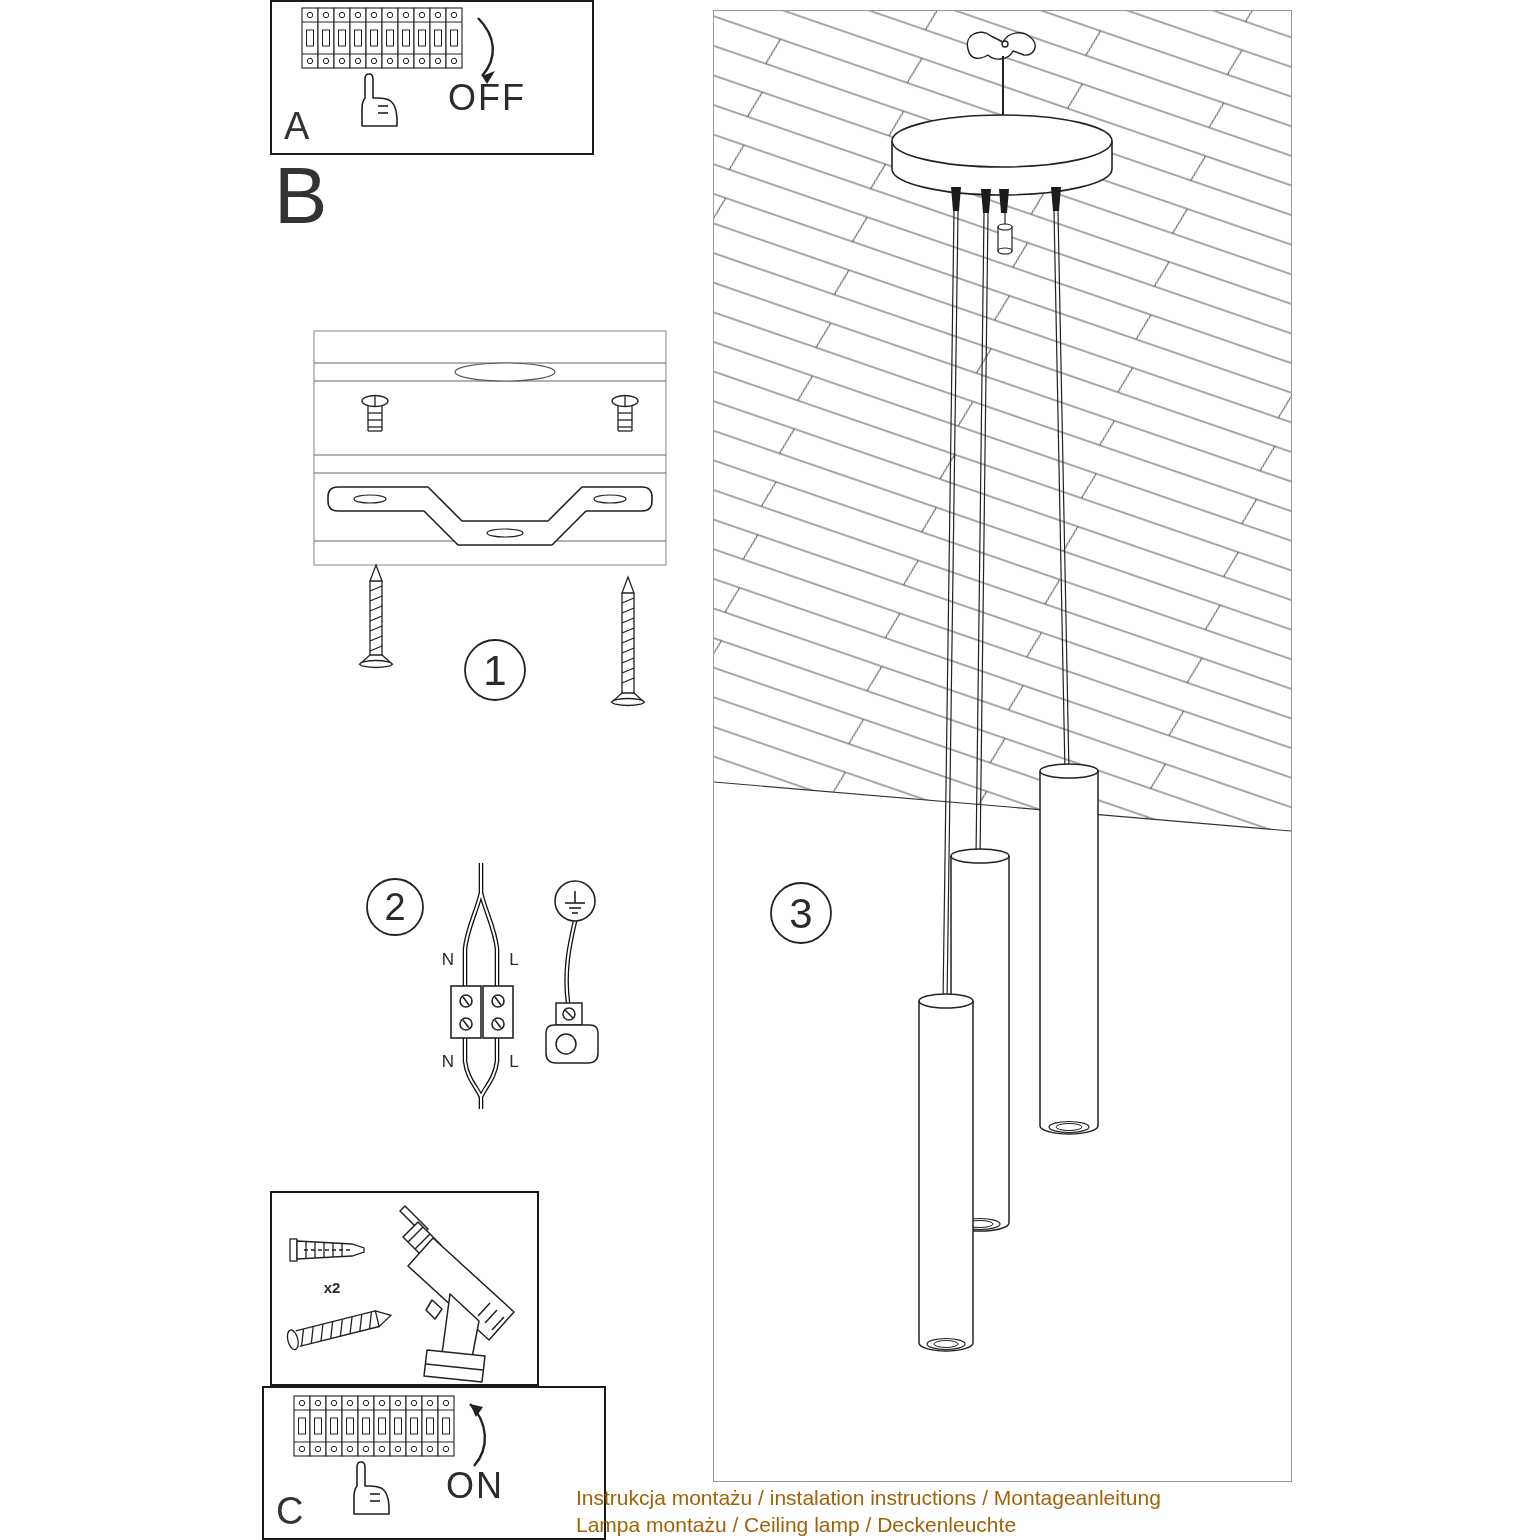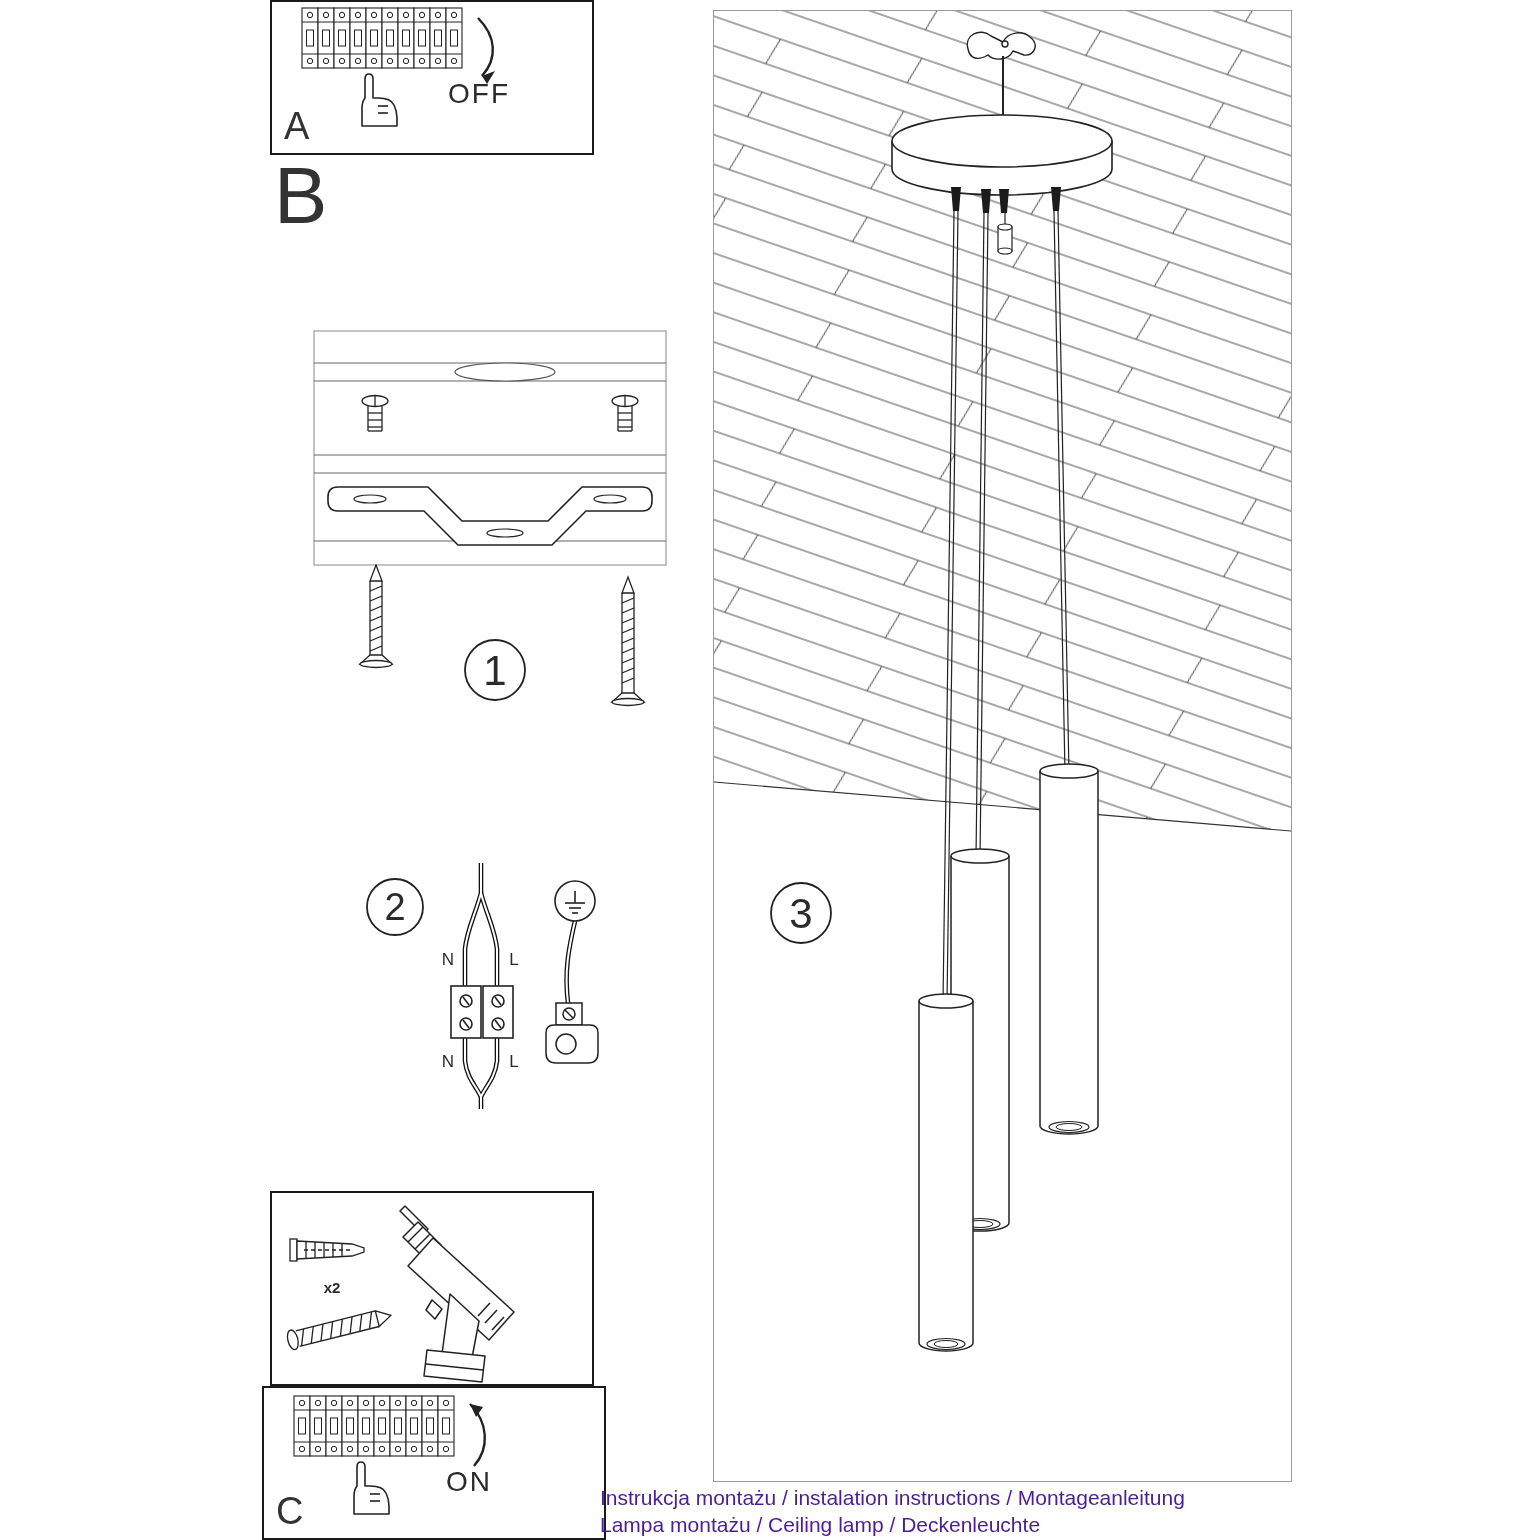--- a/index.html
+++ b/index.html
@@ -1,32 +1,32 @@
 <!DOCTYPE html>
 <html><head>
 <meta charset="utf-8">
 <style>
   *{box-sizing:border-box}
   html,body{margin:0;padding:0;background:#fff}
   .sheet{position:relative;width:1540px;height:1540px;background:#fff;overflow:hidden;
          font-family:"Liberation Sans",sans-serif;color:#222}
   .box{position:absolute;border:2px solid #1a1a1a;background:#fff}
   .box-a{left:270px;top:0;width:324px;height:155px}
-  .box-drill{left:270px;top:1191px;width:324px;height:195px}
+  .box-drill{left:270px;top:1191px;width:269px;height:195px}
   .box-c{left:262px;top:1386px;width:344px;height:154px}
   .right-panel{position:absolute;left:713px;top:10px;width:579px;height:1472px;
                border:1px solid #9a9a9a;background:#fff}
   .step1{position:absolute;left:310px;top:325px;width:360px;height:390px}
   .step2{position:absolute;left:350px;top:855px;width:270px;height:260px}
   .corner-letter{position:absolute;left:12px;bottom:8px;font-size:38px;color:#333;line-height:1}
-  .switch-label{position:absolute;font-size:28px;color:#2b2b2b;letter-spacing:2px;line-height:1}
+  .switch-label{position:absolute;font-size:36px;color:#2b2b2b;letter-spacing:2px;line-height:1}
   .label-off{left:176px;top:78px}
   .label-on{left:182px;top:80px}
   .letter-b{position:absolute;left:274px;top:156px;font-size:80px;color:#333;line-height:1}
-  .footer{position:absolute;left:600px;top:1484px;font-size:21px;color:#4c1d95;line-height:27px}
+  .footer{position:absolute;left:576px;top:1484px;font-size:21px;color:#a16207;line-height:27px}
   svg{display:block}
   svg text{font-family:"Liberation Sans",sans-serif;fill:#2b2b2b}
   .badge-num{font-size:42px}
   .badge-num-sm{font-size:38px}
   .wire-label{font-size:17px}
   .qty-label{font-size:15px;font-weight:bold}
 </style>
 </head>
 <body>
 

